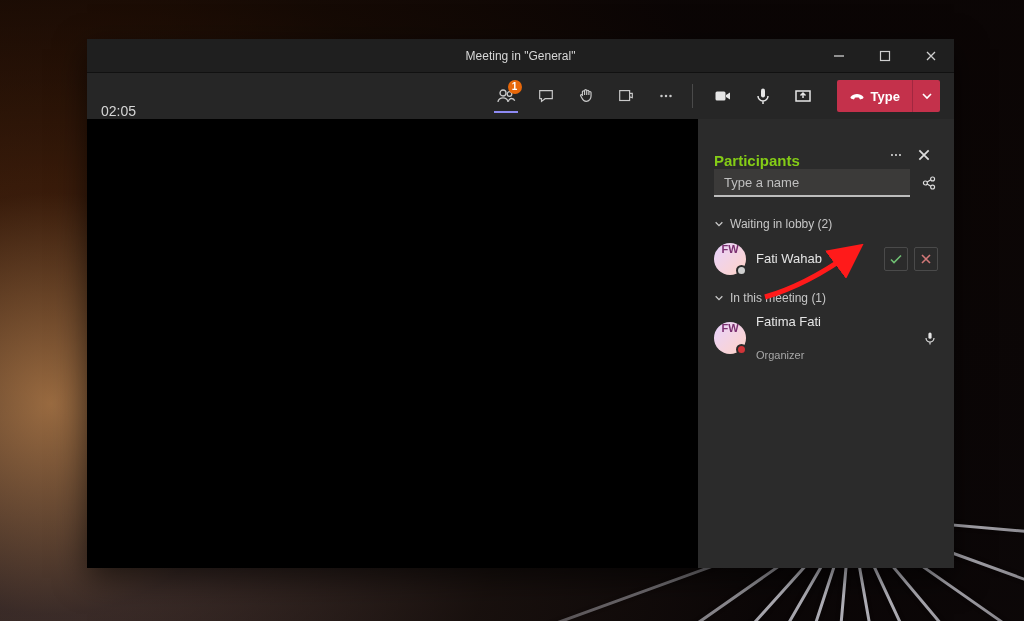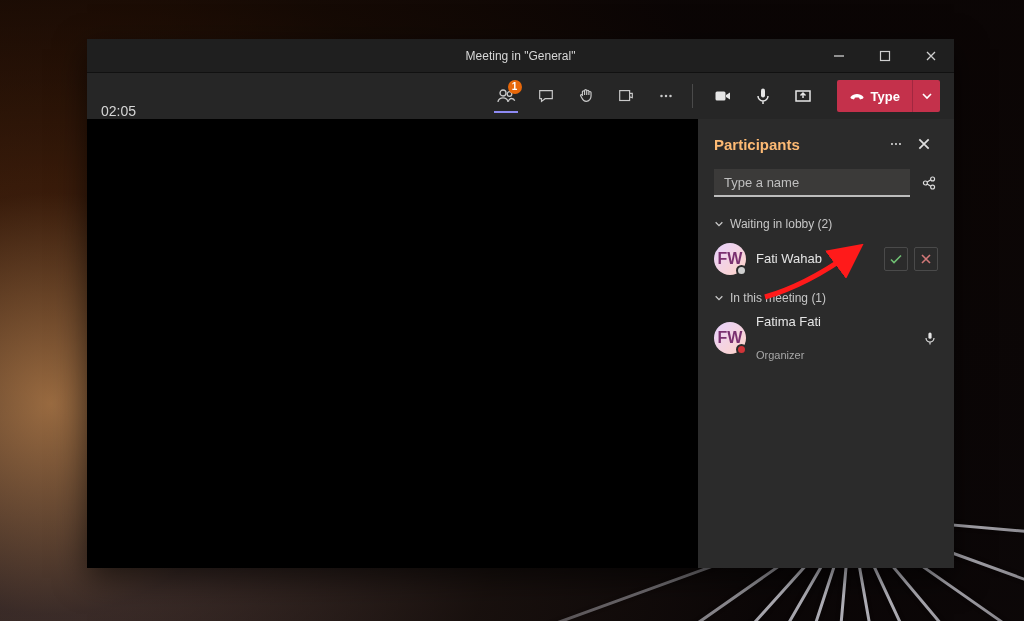--- a/index.html
+++ b/index.html
@@ -126,23 +126,23 @@
   .video-area {
     flex: 1; background: #000; min-width: 0;
   }
 
   .participants {
     width: 256px;
     background: #2b2b2b;
     display: flex; flex-direction: column;
   }
   .part-header {
-    height: 50px; display: flex; align-items: center;
+    height: 50px; display: flex; align-items: flex-end;
     padding: 0 16px;
-    font-weight: 700; font-size: 15px; color: #fdba74;
+    font-weight: 700; font-size: 15px; color: #84cc16;
   }
   .part-header .spacer { flex: 1; }
   .part-header .iconbtn {
     width: 28px; height: 28px; display: flex; align-items: center;
     justify-content: center; color: #ddd; cursor: pointer;
   }
   .search-row {
     display: flex; align-items: center; gap: 10px;
     padding: 0 16px 10px 16px;
   }
@@ -167,22 +167,22 @@
     display: flex; align-items: center;
     min-height: 44px;
     padding: 4px 16px;
     gap: 10px;
   }
 
   .avatar {
     width: 32px; height: 32px; border-radius: 50%;
     background: linear-gradient(135deg, #e8d3ff, #ffd3c6);
     position: relative;
-    display: flex; align-items: center; justify-content: center;
-    font-size: 16px; font-weight: 700; color: #7a3070;
+    display: flex; align-items: flex-start; justify-content: center;
+    font-size: 11px; font-weight: 700; color: #7a3070;
   }
   .avatar .presence {
     position: absolute; right: -1px; bottom: -1px;
     width: 11px; height: 11px; border-radius: 50%;
     border: 2px solid #2b2b2b;
   }
   .avatar .presence.busy { background: #d13438; }
   .avatar .presence.light { background: #cfcfcf; }
   .pname { font-size: 13px; line-height: 14px; }
   .prole { font-size: 11px; color: #a8a8a8; margin-top: 20px; }

